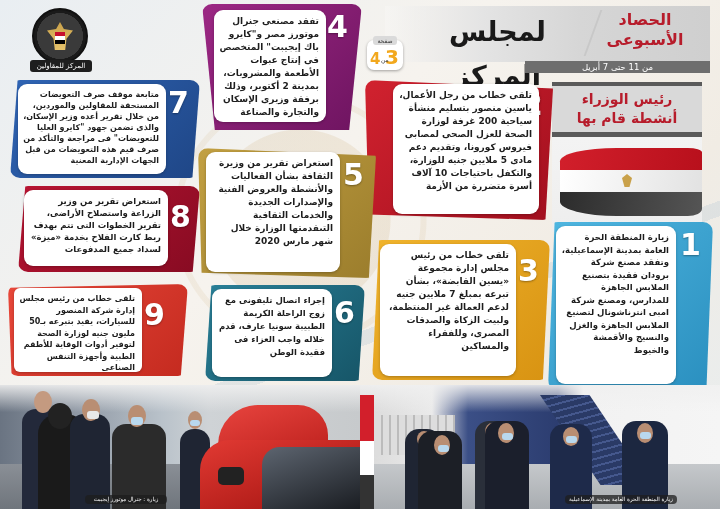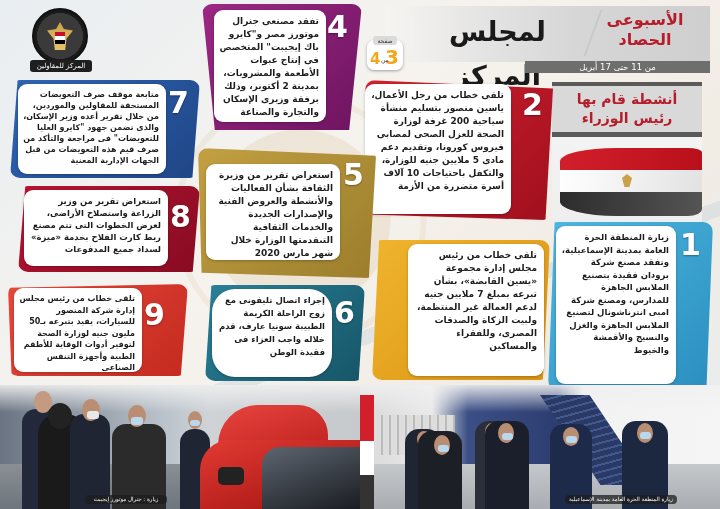--- a/index.html
+++ b/index.html
@@ -145,80 +145,80 @@
 <div class="logo">
   <div class="logo-inner"></div>
   <div class="logo-flag"></div>
 </div>
 <div class="logo-caption">المركز للمقاولين</div>
 
 <div class="header-band"></div>
 <div class="header-title">لمجلس المركز</div>
 <div class="header-slash"></div>
 <div class="header-sub">
+  <div>الحصاد</div>
   <div>الأسبوعى</div>
-  <div>الحصاد</div>
-</div>
-<div class="date-bar">من 11 حتى 17 أبريل</div>
+</div>
+<div class="date-bar">من 11 حتى 7 أبريل</div>
 
 <div class="page-badge">
   <div class="page-badge-label">صفحة</div>
   <div class="page-badge-cur">3</div>
   <div class="page-badge-of">من</div>
   <div class="page-badge-total">4</div>
 </div>
 
 <div class="flag-panel">
   <div class="flag-topbar"></div>
   <div class="flag-title-box">
+    <div>رئيس الوزراء</div>
     <div>أنشطة قام بها</div>
-    <div>رئيس الوزراء</div>
   </div>
   <div class="flag-bottombar"></div>
   <div class="flag-red"></div>
   <div class="flag-white"></div>
   <div class="flag-black"></div>
   <div class="flag-eagle"></div>
 </div>
 
 <div class="card-back" style="left:202px;top:4px;width:160px;height:126px;background:linear-gradient(135deg,#9c2884,#6e1460);clip-path:polygon(0 0,100% 0,92% 100%,8% 100%);"></div>
 <div class="card-num" style="left:327px;top:10px;">4</div>
 <div class="card" style="left:214px;top:10px;width:112px;height:112px;">تفقد مصنعى جنرال موتورز مصر و"كايرو باك إيجيبت" المتخصص فى إنتاج عبوات الأطعمة والمشروبات، بمدينة 2 أكتوبر، وذلك برفقة وزيرى الإسكان والتجارة والصناعة</div>
 
 <div class="card-back" style="left:365px;top:80px;width:188px;height:140px;background:linear-gradient(135deg,#d1222f,#a10f1e);clip-path:polygon(0 0,100% 6%,96% 100%,2% 96%);"></div>
 <div class="card-num" style="left:522px;top:88px;">2</div>
-<div class="card" style="left:365px;top:84px;width:146px;height:130px;">تلقى خطاب من رجل الأعمال، ياسين منصور بتسليم منشأة سياحية 200 غرفة لوزارة الصحة للعزل الصحى لمصابى فيروس كورونا، وتقديم دعم مادى 5 ملايين جنيه للوزارة، والتكفل باحتياجات 10 آلاف أسرة متضررة من الأزمة</div>
+<div class="card" style="left:393px;top:84px;width:146px;height:130px;">تلقى خطاب من رجل الأعمال، ياسين منصور بتسليم منشأة سياحية 200 غرفة لوزارة الصحة للعزل الصحى لمصابى فيروس كورونا، وتقديم دعم مادى 5 ملايين جنيه للوزارة، والتكفل باحتياجات 10 آلاف أسرة متضررة من الأزمة</div>
 
 <div class="card-back" style="left:10px;top:80px;width:190px;height:98px;background:linear-gradient(135deg,#2f64b4,#1f4686);clip-path:polygon(4% 0,100% 0,96% 100%,0 100%);"></div>
 <div class="card-num" style="left:168px;top:86px;">7</div>
 <div class="card" style="left:18px;top:84px;width:148px;height:90px;font-size:8px;line-height:11px;">متابعة موقف صرف التعويضات المستحقة للمقاولين والموردين، من خلال تقرير أعده وزير الإسكان، والذى تضمن جهود "كايرو العليا للتعويضات" فى مراجعة والتأكد من صرف قيم هذه التعويضات من قبل الجهات الإدارية المعنية</div>
 
 <div class="card-back" style="left:198px;top:148px;width:178px;height:130px;background:linear-gradient(135deg,#c2a042,#9b7d2c);clip-path:polygon(0 0,100% 6%,96% 100%,2% 96%);"></div>
 <div class="card-num" style="left:343px;top:158px;">5</div>
-<div class="card" style="left:206px;top:152px;width:134px;height:96px;margin-top:12px;">استعراض تقرير من وزيرة الثقافة بشأن الفعاليات والأنشطة والعروض الفنية والإصدارات الجديدة والخدمات الثقافية التىقدمتها الوزارة خلال شهر مارس 2020</div>
+<div class="card" style="left:206px;top:152px;width:134px;height:120px;">استعراض تقرير من وزيرة الثقافة بشأن الفعاليات والأنشطة والعروض الفنية والإصدارات الجديدة والخدمات الثقافية التىقدمتها الوزارة خلال شهر مارس 2020</div>
 
 <div class="card-back" style="left:18px;top:186px;width:182px;height:86px;background:linear-gradient(135deg,#b81432,#870b22);clip-path:polygon(4% 0,100% 0,96% 100%,0 100%);"></div>
 <div class="card-num" style="left:170px;top:200px;">8</div>
-<div class="card" style="left:24px;top:190px;width:144px;height:76px;font-size:8.5px;line-height:12px;">استعراض تقرير من وزير الزراعة واستصلاح الأراضى، لعرض الخطوات التى تتم مصنع ربط كارت الفلاح بخدمة «ميزة» لسداد جميع المدفوعات</div>
+<div class="card" style="left:24px;top:190px;width:144px;height:76px;font-size:8.5px;line-height:12px;">استعراض تقرير من وزير الزراعة واستصلاح الأراضى، تقرير الخطوات التى تتم بهدف ربط كارت الفلاح بخدمة «ميزة» لسداد جميع المدفوعات</div>
 
 <div class="card-back" style="left:548px;top:222px;width:165px;height:168px;background:linear-gradient(135deg,#4fb6e0,#2a8fbf);clip-path:polygon(4% 0,100% 0,96% 100%,0 100%);"></div>
 <div class="card-num" style="left:680px;top:228px;">1</div>
 <div class="card" style="left:556px;top:226px;width:120px;height:158px;font-size:8.5px;line-height:12.5px;">زيارة المنطقة الحرة العامة بمدينة الإسماعيلية، وتفقد مصنع شركة برودان فقيدة بتصنيع الملابس الجاهزة للمدارس، ومصنع شركة امبى انترناشونال لتصنيع الملابس الجاهزة والغزل والنسيج والأقمشة والخيوط</div>
 
 <div class="card-back" style="left:372px;top:240px;width:178px;height:140px;background:linear-gradient(135deg,#f0b42d,#d89312);clip-path:polygon(4% 0,100% 0,96% 100%,0 100%);"></div>
 <div class="card-num" style="left:518px;top:254px;">3</div>
-<div class="card" style="left:380px;top:244px;width:136px;height:132px;margin-left:28px;">تلقى خطاب من رئيس مجلس إدارة مجموعة «يسين القابضة»، بشأن تبرعه بمبلغ 7 ملايين جنيه لدعم العمالة غير المنتظمة، ولبيت الزكاة والصدقات المصرى، وللفقراء والمساكين</div>
+<div class="card" style="left:380px;top:244px;width:136px;height:132px;">تلقى خطاب من رئيس مجلس إدارة مجموعة «يسين القابضة»، بشأن تبرعه بمبلغ 7 ملايين جنيه لدعم العمالة غير المنتظمة، ولبيت الزكاة والصدقات المصرى، وللفقراء والمساكين</div>
 
 <div class="card-back" style="left:205px;top:285px;width:160px;height:96px;background:linear-gradient(135deg,#2a8098,#165567);clip-path:polygon(4% 0,100% 0,96% 100%,0 100%);"></div>
 <div class="card-num" style="left:334px;top:296px;">6</div>
-<div class="card" style="left:212px;top:289px;width:120px;height:88px;font-size:8.5px;line-height:13px;border-radius:23px;">إجراء اتصال تليفونى مع زوج الراحلة الكريمة الطبيبة سونيا عارف، قدم خلاله واجب العزاء فى فقيدة الوطن</div>
+<div class="card" style="left:212px;top:289px;width:120px;height:88px;font-size:8.5px;line-height:13px;">إجراء اتصال تليفونى مع زوج الراحلة الكريمة الطبيبة سونيا عارف، قدم خلاله واجب العزاء فى فقيدة الوطن</div>
 
 <div class="card-back" style="left:8px;top:284px;width:180px;height:92px;background:linear-gradient(135deg,#e8483a,#c42a1f);clip-path:polygon(0 4%,100% 0,96% 100%,2% 100%);"></div>
 <div class="card-num" style="left:144px;top:298px;">9</div>
-<div class="card" style="left:14px;top:288px;width:128px;height:84px;font-size:8px;line-height:11.5px;">تلقى خطاب من رئيس مجلس إدارة شركة المنصور للسيارات، يفيد بتبرعه بـ50 مليون جنيه لوزارة الصحة لتوفير أدوات الوقاية للأطقم الطبية وأجهزة التنفس الصناعى</div>
+<div class="card" style="left:14px;top:288px;width:128px;height:84px;font-size:8px;line-height:11.5px;border-radius:6px;">تلقى خطاب من رئيس مجلس إدارة شركة المنصور للسيارات، يفيد بتبرعه بـ50 مليون جنيه لوزارة الصحة لتوفير أدوات الوقاية للأطقم الطبية وأجهزة التنفس الصناعى</div>
 
 <div class="photo-left">
   <div class="road" style="background:linear-gradient(#8a8f96,#6f757c);"></div>
   <div class="person" style="left:22px;width:40px;height:100px;background:#23293a;"></div>
   <div class="head" style="left:34px;top:6px;width:18px;height:22px;background:#c49a80;"></div>
   <div class="person" style="left:38px;width:48px;height:95px;background:#1a1a1a;border-radius:20px 20px 0 0;"></div>
   <div class="head" style="left:48px;top:18px;width:24px;height:26px;background:#222;"></div>
   <div class="person" style="left:70px;width:40px;height:95px;"></div>
   <div class="head" style="left:82px;top:14px;width:18px;height:22px;"></div>
   <div class="mask" style="left:87px;top:26px;width:12px;height:8px;background:#e8e8e8;"></div>

